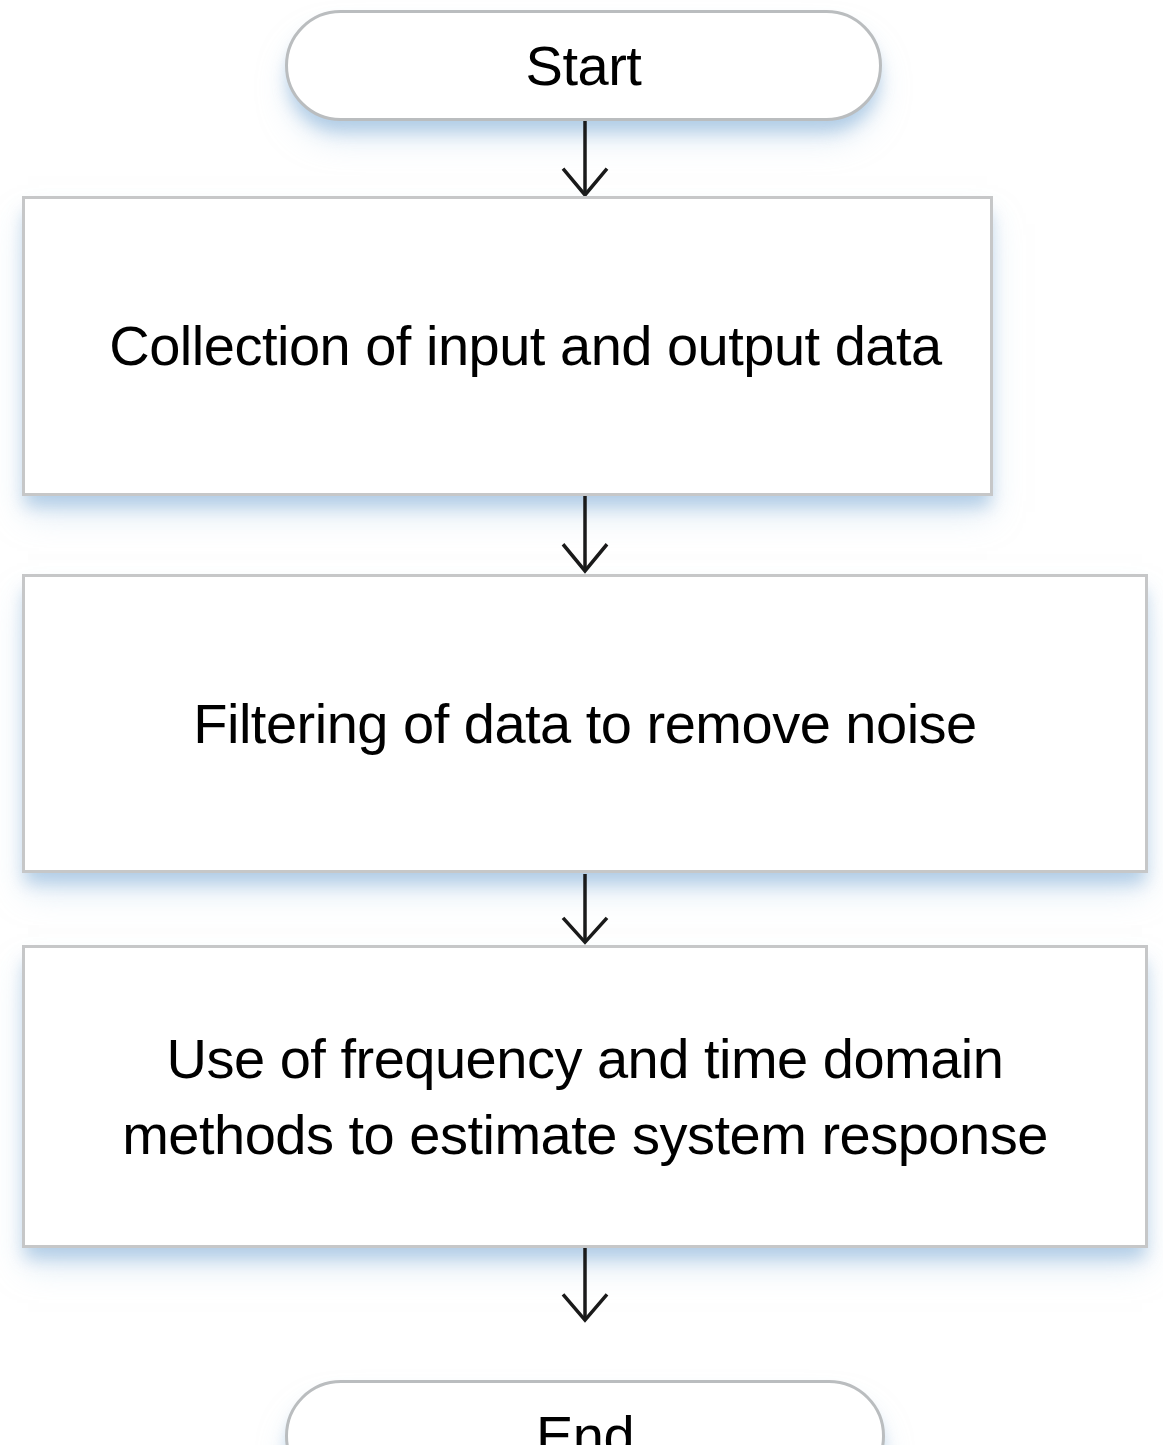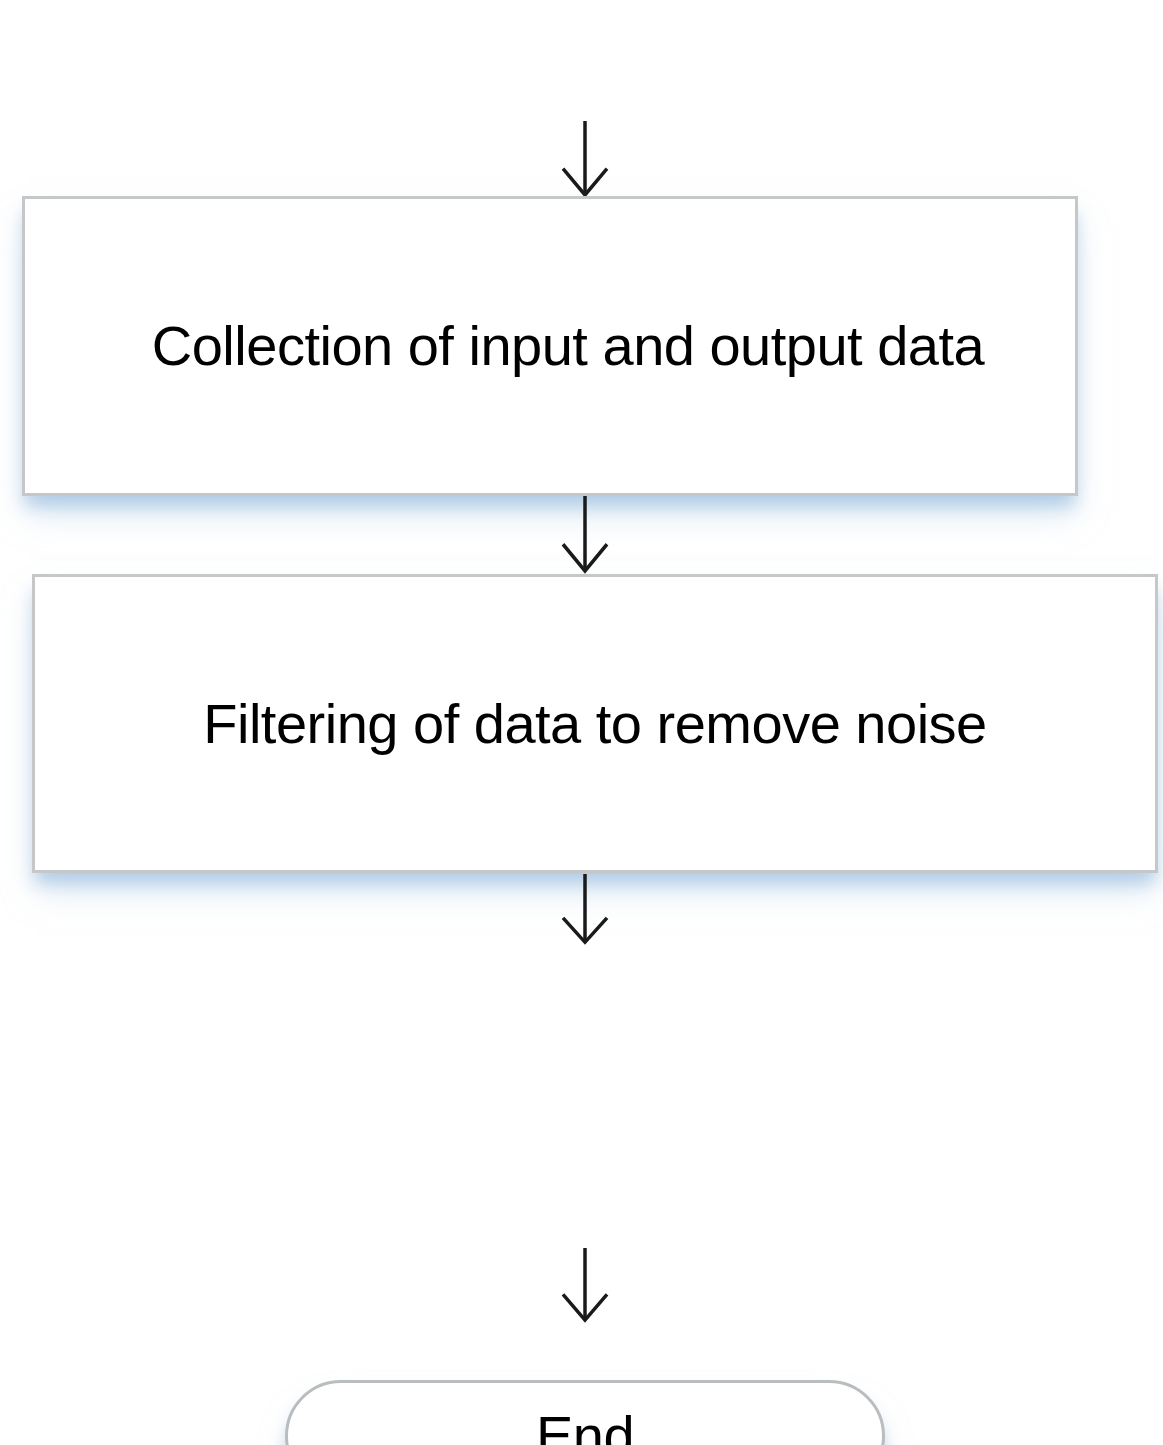--- a/index.html
+++ b/index.html
@@ -35,42 +35,45 @@
     border-radius:58px;
   }
   .node-label{
     font-size:56px;
     letter-spacing:-0.5px;
     line-height:1.35;
     color:var(--text);
   }
   
   .t-start{left:285px;top:10px;width:597px;height:111px;}
-  .p-1{left:22px;top:196px;width:1056px;height:300px;padding-left:36px;}
-  .p-2{left:32px;top:574px;width:1126px;height:299px;}
+  .p-1{left:22px;top:196px;width:971px;height:300px;padding-left:36px;}
+  .p-2{left:22px;top:574px;width:1126px;height:299px;}
   .p-3{left:22px;top:945px;width:1126px;height:303px;}
   .t-end{left:285px;top:1380px;width:600px;height:112px;}
   
   .arrow{position:absolute;left:557px;width:56px;}
   .a-1{top:121px;height:77px;}
   .a-2{top:496px;height:78px;}
   .a-3{top:874px;height:71px;}
   .a-4{top:1248px;height:75px;}
   .arrow svg{display:block;width:100%;height:100%;}
   .arrow line,.arrow polyline{
     stroke:var(--connector);
     stroke-width:3.5;
     fill:none;
   }
 </style>
 </head>
 <body>
 
 <div class="canvas">
 
+  <div class="node terminator t-start">
+    <span class="node-label">Start</span>
+  </div>
 
   <div class="arrow a-1">
     <svg viewBox="0 0 56 76" preserveAspectRatio="none" aria-hidden="true">
       <line x1="28" y1="0" x2="28" y2="71"></line>
       <polyline points="6,47 28,73 50,47"></polyline>
     </svg>
   </div>
 
   <div class="node process p-1">
     <span class="node-label">Collection of input and output data</span>
@@ -87,20 +90,26 @@
     <span class="node-label">Filtering of data to remove noise</span>
   </div>
 
   <div class="arrow a-3">
     <svg viewBox="0 0 56 76" preserveAspectRatio="none" aria-hidden="true">
       <line x1="28" y1="0" x2="28" y2="71"></line>
       <polyline points="6,47 28,73 50,47"></polyline>
     </svg>
   </div>
 
+  <div class="node process p-3">
+    <span class="node-label">
+      <span>Use of frequency and time domain</span><br>
+      <span>methods to estimate system response</span>
+    </span>
+  </div>
 
   <div class="arrow a-4">
     <svg viewBox="0 0 56 76" preserveAspectRatio="none" aria-hidden="true">
       <line x1="28" y1="0" x2="28" y2="71"></line>
       <polyline points="6,47 28,73 50,47"></polyline>
     </svg>
   </div>
 
   <div class="node terminator t-end">
     <span class="node-label">End</span>

